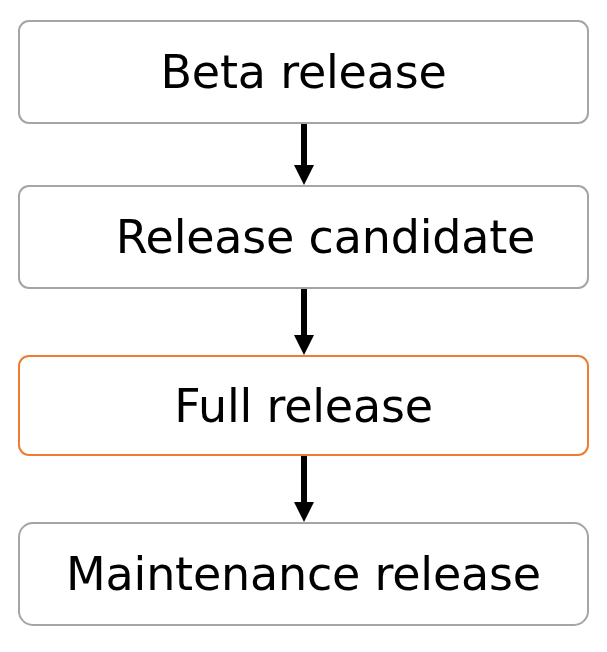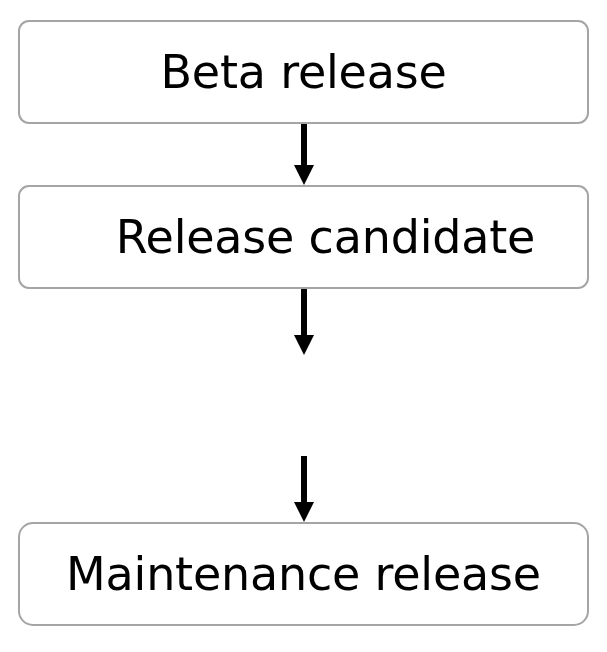--- a/index.html
+++ b/index.html
@@ -77,20 +77,23 @@
     <span class="node-label">Release candidate</span>
   </div>
 
   <div class="connector" id="conn-1">
     <svg width="607" height="66" viewBox="0 0 607 66">
       <line x1="304" y1="0" x2="304" y2="48" stroke="#000000" stroke-width="6"></line>
       <polygon points="294,46 314,46 304,66" fill="#000000"></polygon>
     </svg>
   </div>
 
+  <div class="node theme-orange" id="node-2">
+    <span class="node-label">Full release</span>
+  </div>
 
   <div class="connector" id="conn-2">
     <svg width="607" height="66" viewBox="0 0 607 66">
       <line x1="304" y1="0" x2="304" y2="48" stroke="#000000" stroke-width="6"></line>
       <polygon points="294,46 314,46 304,66" fill="#000000"></polygon>
     </svg>
   </div>
 
   <div class="node theme-gray" id="node-3">
     <span class="node-label">Maintenance release</span>

